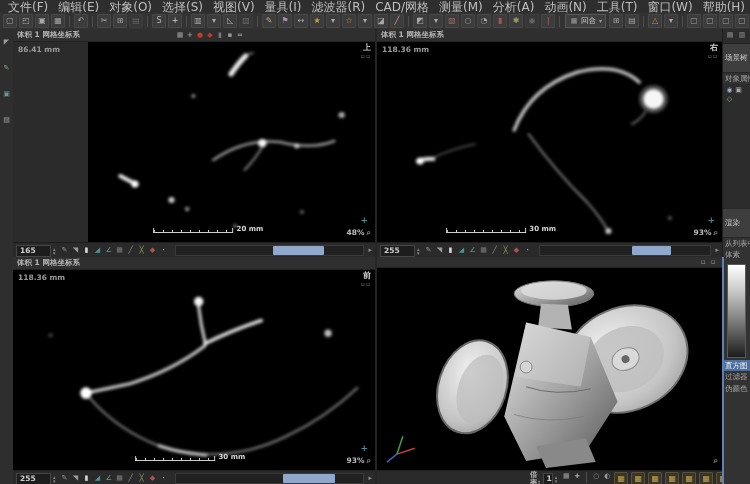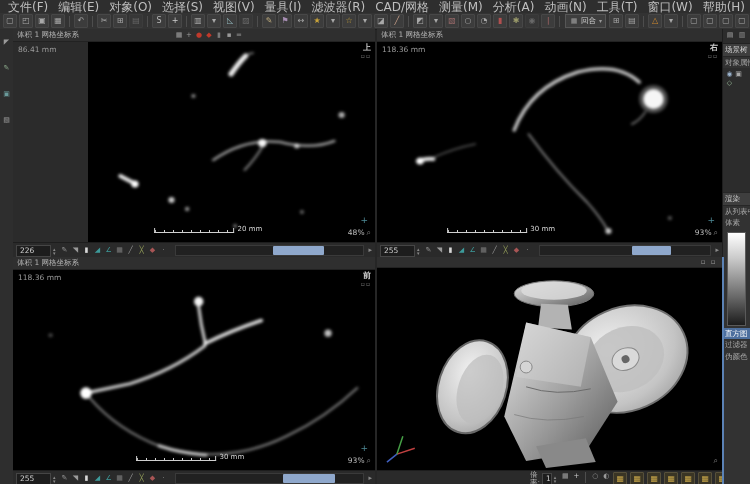--- a/index.html
+++ b/index.html
@@ -22,21 +22,21 @@
   .sep{display:inline-block;width:1px;height:11px;background:#4d4d4d;margin:0 3px;}
   .combo{display:inline-flex;align-items:center;gap:2px;height:12px;width:66px;
     background:#3e3e3e;border:1px solid #565656;padding:0 3px;margin:0 2px;color:#cfcfcf;font-size:7.5px;}
   .combo .arr{margin-left:auto;color:#999;font-size:6px;}
   
   .leftstrip{position:absolute;left:0;top:29px;width:13px;bottom:0;background:#2e2e2e;
     border-right:1px solid #1f1f1f;display:flex;flex-direction:column;align-items:center;
     padding-top:8px;gap:16px;}
   .leftstrip .bi{background:none;border:none;}
   
-  .vp{position:absolute;background:#14b8a6;}
+  .vp{position:absolute;background:#14b8a6;font-weight:bold;}
   #vp-tl{left:13px;top:29px;width:362px;height:227px;}
   #vp-tr{left:377px;top:29px;width:345px;height:227px;}
   #vp-bl{left:13px;top:257px;width:362px;height:227px;}
   #vp-br{left:377px;top:257px;width:345px;height:227px;}
   .vp-h{height:12px;background:#2f2f2f;border-bottom:1px solid #222;
     display:flex;align-items:center;padding:0 4px;color:#b3b3b3;font-size:7.5px;}
   .vp-h .hicons{display:flex;}
   .vp-c{position:relative;background:#000;overflow:hidden;height:200px;}
   #vp-br .vp-h{height:10px;}
   #vp-br .vp-c{height:202px;}
@@ -71,21 +71,21 @@
   .scroll{flex:1;height:9px;background:#212121;border:1px solid #3a3a3a;position:relative;margin:0 2px;}
   .thumb{position:absolute;top:0;bottom:0;background:#8fa8cc;border-radius:1px;}
   .endarr{color:#8a8a8a;font-size:7px;}
   .maglabel{color:#b5b5b5;font-size:7.5px;margin-left:auto;}
   #vp-br .vp-b{justify-content:flex-start;}
   #vp-br .maglabel{margin-left:150px;}
   
   .sidebar{position:absolute;top:29px;right:0;width:27px;bottom:0;background:#323232;
     border-left:1px solid #1e1e1e;overflow:hidden;font-size:7.5px;color:#b5b5b5;}
   .sb-tabs{height:12px;background:#2c2c2c;display:flex;gap:2px;padding:1px 2px;border-bottom:1px solid #222;}
-  .sb-h{background:#3e3e3e;color:#cdcdcd;padding:2px 2px;border-bottom:1px solid #272727;white-space:nowrap;}
+  .sb-h{background:#3e3e3e;color:#cdcdcd;padding:10px 2px;border-bottom:1px solid #272727;white-space:nowrap;}
   .sb-row{padding:2px 2px;white-space:nowrap;color:#a8a8a8;}
   .sb-tree{height:120px;background:#2c2c2c;border-bottom:1px solid #272727;padding:2px;}
   .sb-tree .bi{width:9px;height:9px;}
   .grad{width:17px;height:92px;margin:3px auto 2px auto;border:1px solid #5a5a5a;
     background:linear-gradient(#ffffff,#c9c9c9 28%,#6c6c6c 68%,#1c1c1c);}
   .sb-blue{background:#4d6f9e;color:#fff;padding:2px 2px;white-space:nowrap;margin-top:2px;}
   .vsplit{position:absolute;left:722px;top:257px;bottom:0;width:2px;background:#5b82b5;z-index:5;}
   .gold{color:#caa84a;background:#3a3525;border:1px solid #57503a;}
 </style>
 </head>
@@ -224,21 +224,21 @@
       <span class="bar"></span>
       <span>20 mm</span>
     </div>
     <span class="axisx">+</span>
     <span class="zoomlbl">
       <span>48%</span>
       <span class="mag">⌕</span>
     </span>
   </div>
   <div class="vp-b">
-    <span class="spin">226</span>
+    <span class="spin">165</span>
     <span class="sparr">
         <i>▴</i>
         <i>▾</i>
       </span>
     <span class="bicons">
         <span class="bi">✎</span>
         <span class="bi">◥</span>
         <span class="bi" style="color: rgb(216, 216, 216);">▮</span>
         <span class="bi" style="color: rgb(61, 155, 155);">◢</span>
         <span class="bi" style="color: rgb(61, 155, 155);">∠</span>

